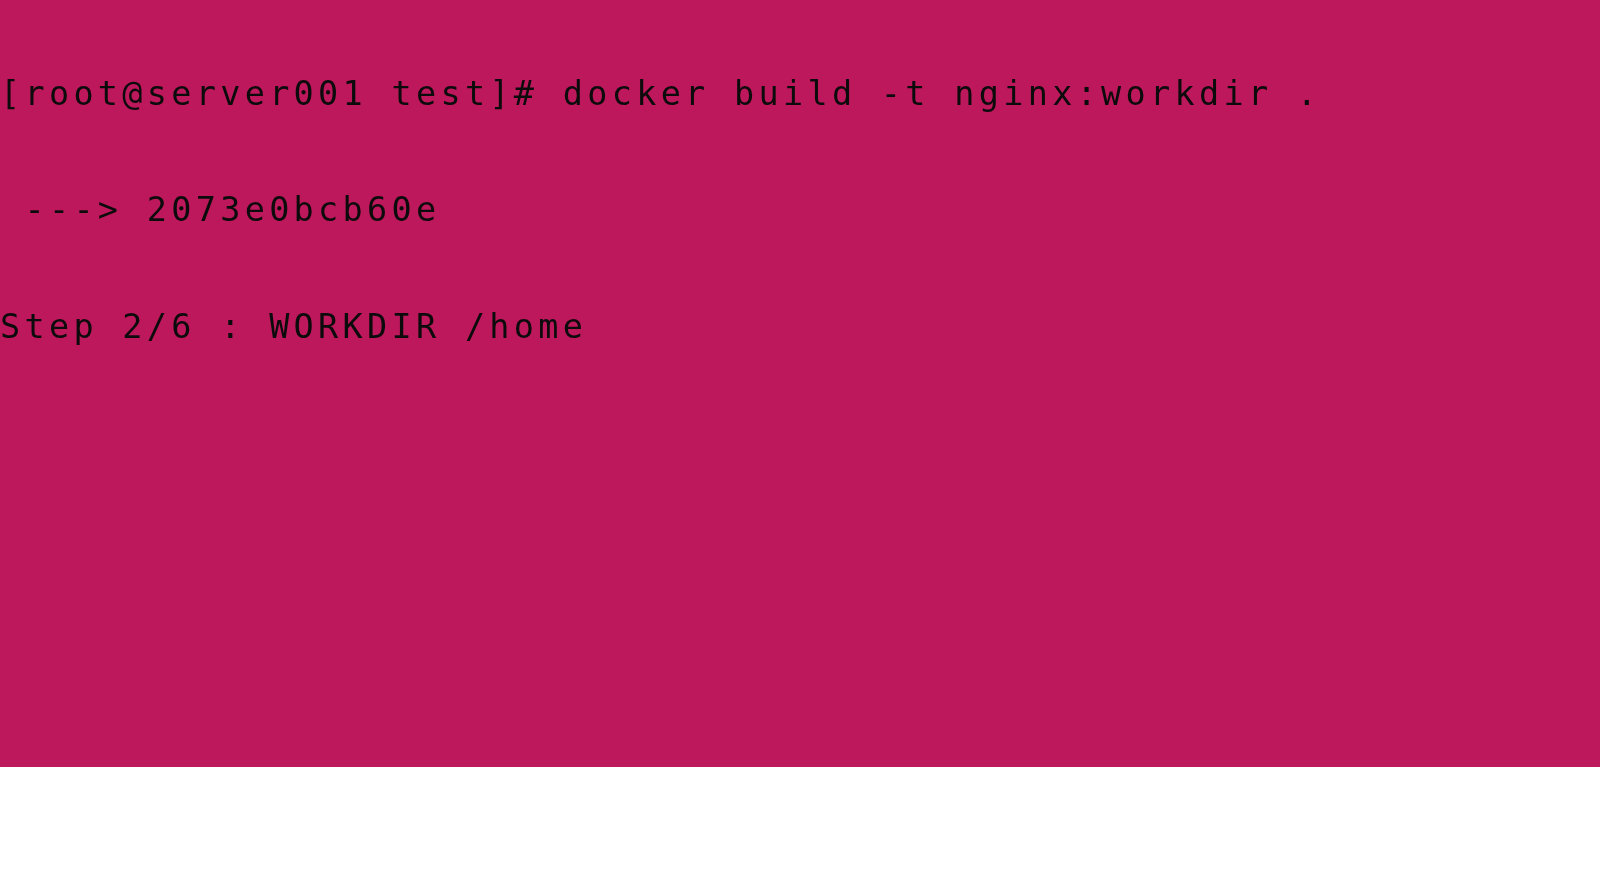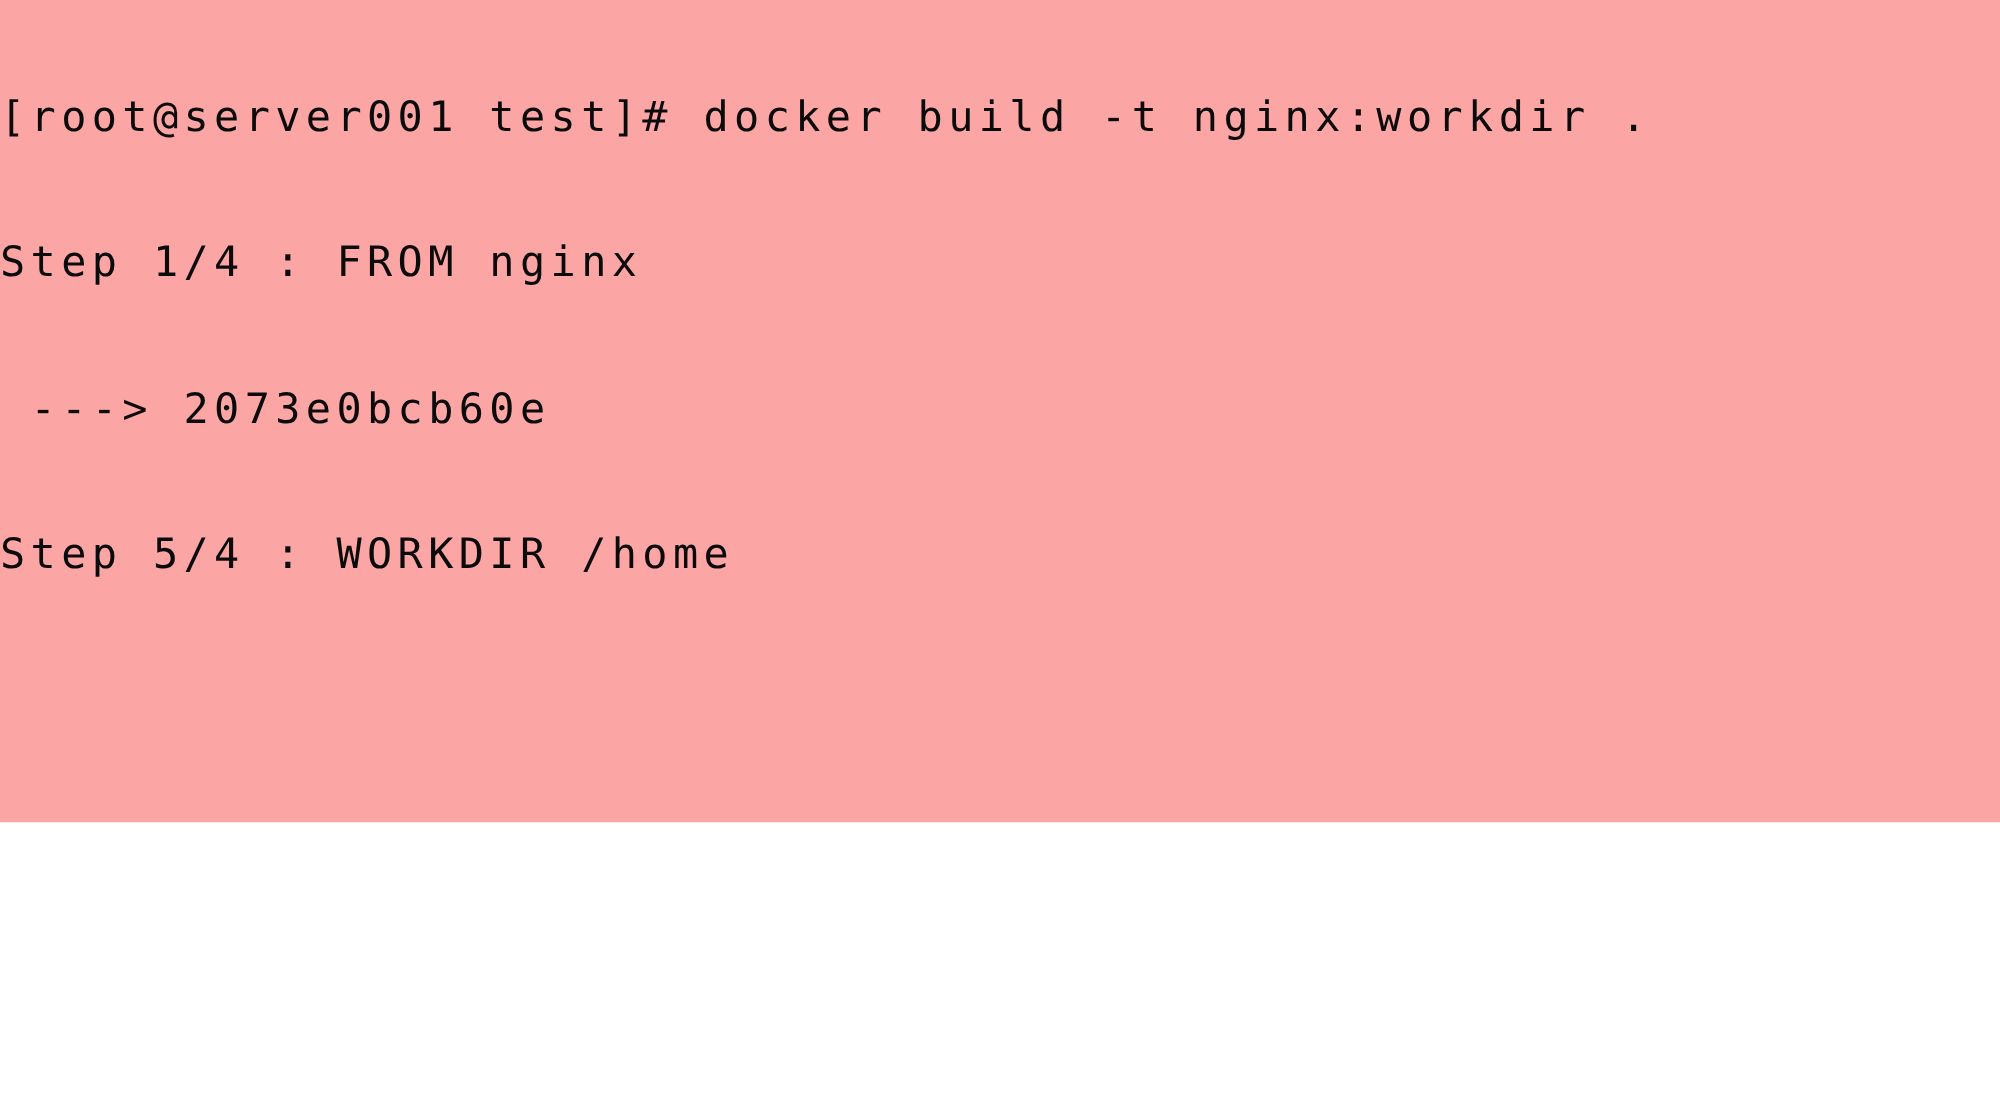--- a/index.html
+++ b/index.html
@@ -4,22 +4,22 @@
 <title>Terminal — docker build</title>
 <style>
   html, body {
     margin: 0;
     padding: 0;
     background: #ffffff;
   }
   #terminal {
     position: relative;
     width: 1600px;
-    height: 658px;
-    background: #fca5a5;
+    height: 767px;
+    background: #be185d;
     overflow: hidden;
     box-sizing: border-box;
     padding: 16px;
   }
   #terminal-output {
     position: absolute;
     left: 0;
     top: -3px;
     width: 1600px;
     font-family: "DejaVu Sans Mono", "Liberation Mono", monospace;
@@ -45,23 +45,22 @@
     background: #8d8d8d;
   }
 </style>
 </head>
 <body>
 
 <div id="terminal">
 
   <div id="terminal-output">
     <span class="term-line">[root@server001 test]# docker build -t nginx:workdir .</span>
-    <span class="term-line">Step 1/4 : FROM nginx</span>
     <span class="term-line"> ---&gt; 2073e0bcb60e</span>
-    <span class="term-line">Step 5/4 : WORKDIR /home</span>
+    <span class="term-line">Step 2/6 : WORKDIR /home</span>
     
     
     
     
     
     
     
     
     
     

